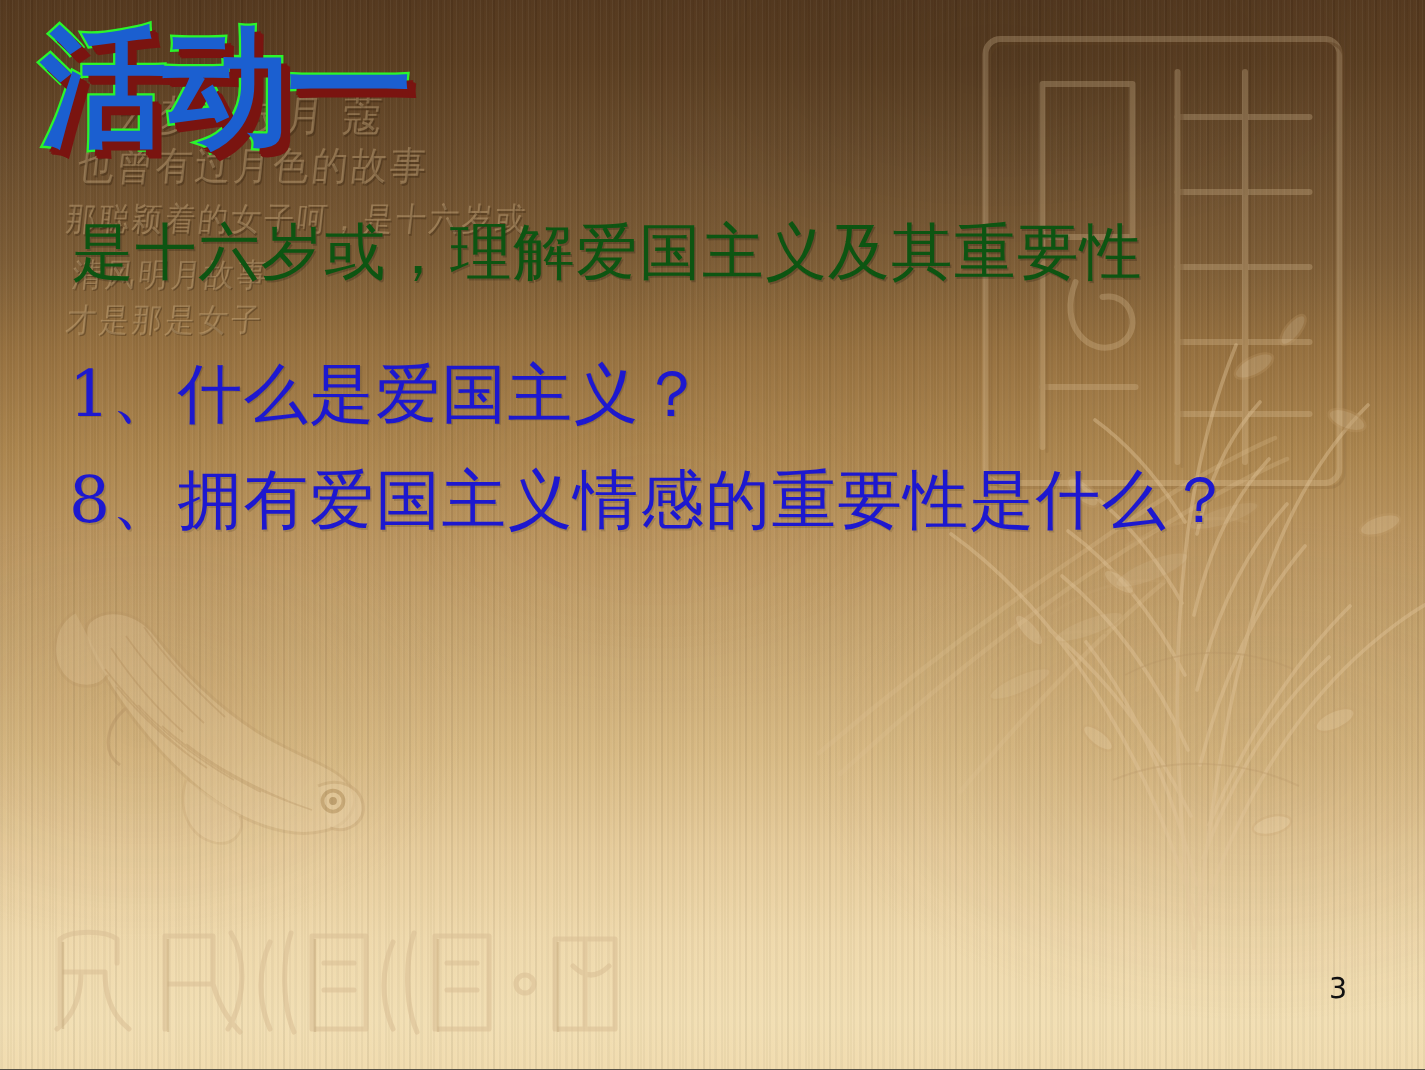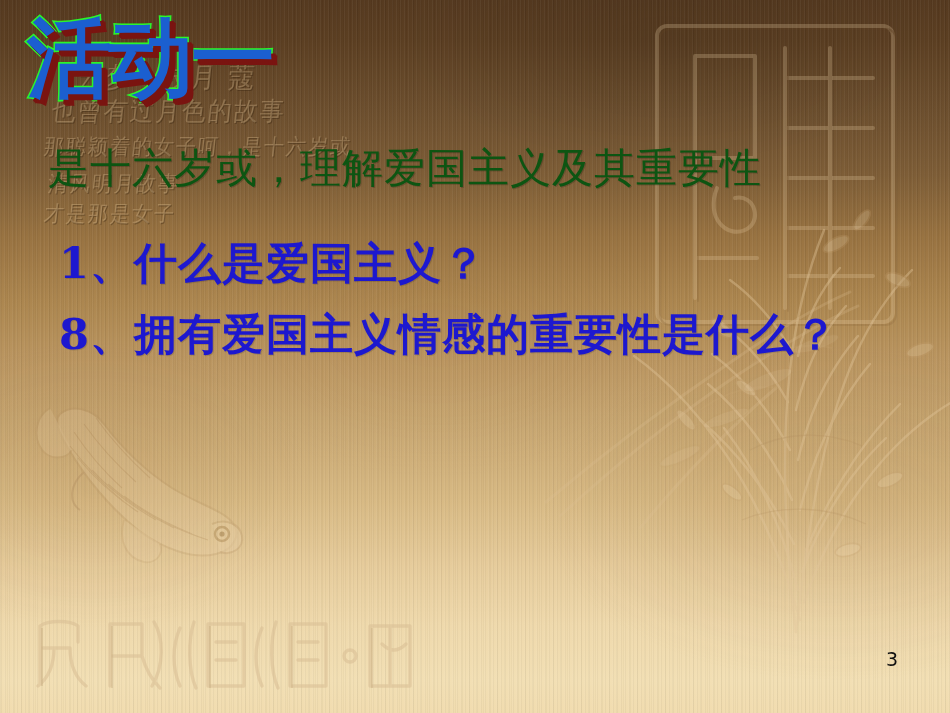--- a/index.html
+++ b/index.html
@@ -145,28 +145,27 @@
     font-size: 41px;
     line-height: 1;
     color: #0d5512;
     letter-spacing: 1px;
     white-space: nowrap;
     text-shadow: 1px 1px 0 rgba(0,0,0,0.18);
   }
 
   .q-line {
     font-family: "DejaVu Serif", "Liberation Serif", serif;
-    font-weight: bold;
+    font-weight: normal;
     font-size: 43px;
     line-height: 1;
     color: #1d18cf;
     letter-spacing: 1px;
     white-space: nowrap;
     text-shadow: 1px 1px 0 rgba(0,0,0,0.12);
-    margin-left: 13px;
   }
   #q1 { left: 46px; top: 242px; }
   #q2 { left: 46px; top: 313px; }
 
   #page-number {
     left: 886px;
     top: 648px;
     font-family: "DejaVu Sans", "Liberation Sans", sans-serif;
     font-size: 19px;
     color: #111111;

